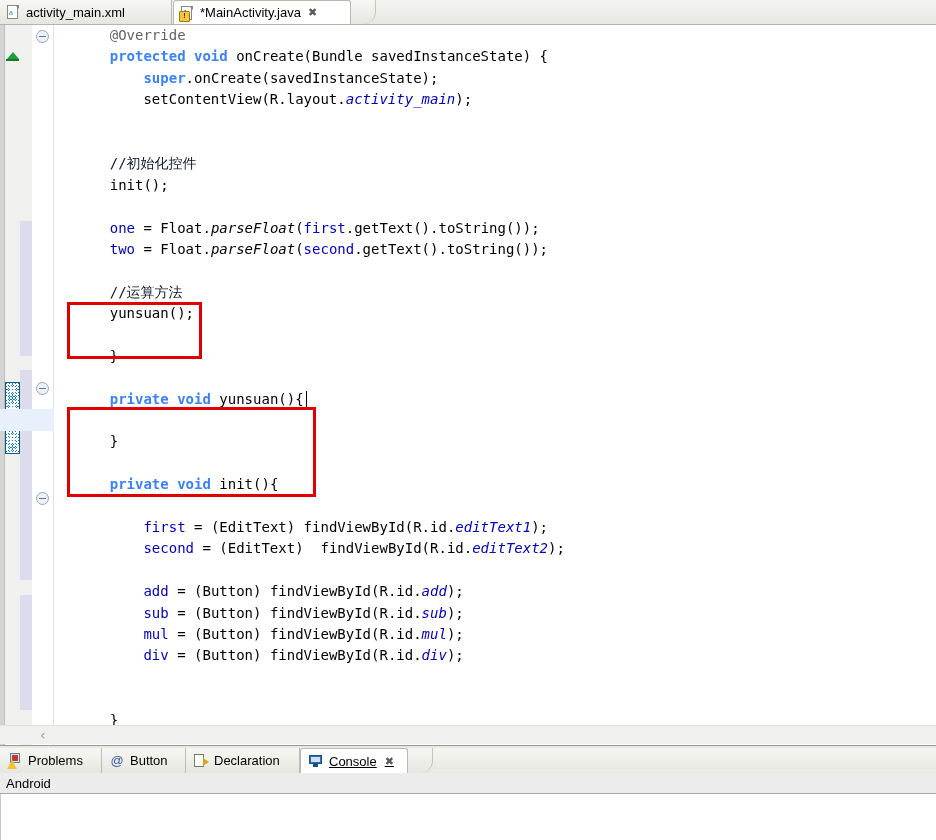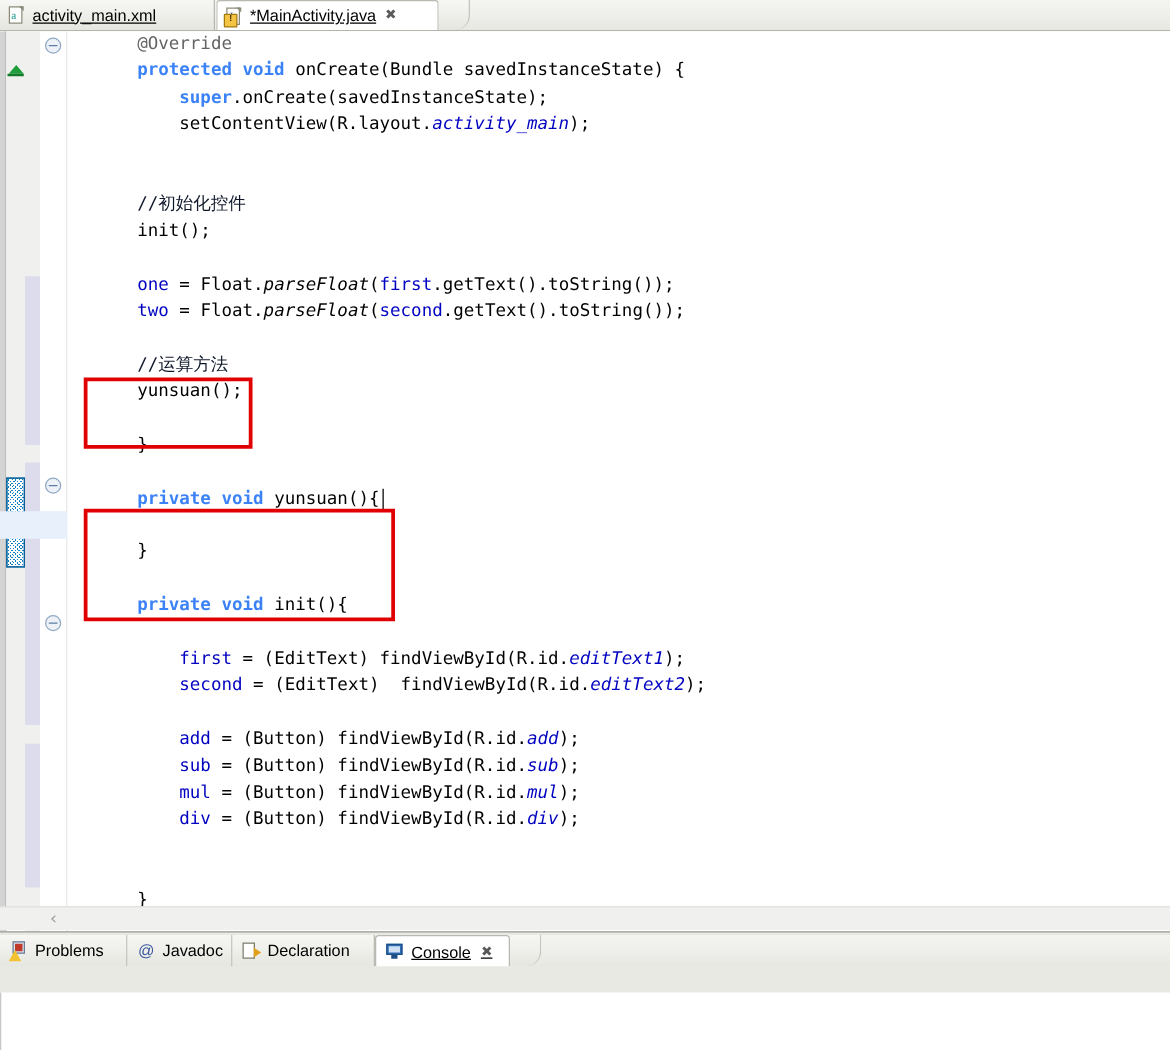--- a/index.html
+++ b/index.html
@@ -47,21 +47,21 @@
     border-right: 1px solid #b9b9b2;
     border-top: 1px solid #b9b9b2;
     border-top-left-radius: 3px; border-top-right-radius: 3px;
   }
   .tab-curve {
     position:absolute; left:351px; top:0; width:24px; height:24px;
     background: linear-gradient(to bottom,#f7f7f5 0%,#e6e6e0 100%);
     border-right:1px solid #c4c4bd;
     border-bottom-right-radius: 12px;
   }
-  .tab-label { margin-left: 5px; text-decoration: underline; }
+  .tab-label { margin-left: 5px; }
   .tab-close {
     margin-left: 7px; font-size: 11px; color: #5a5a5a;
     line-height: 1;
   }
 
   
   .ficon { position: relative; width: 15px; height: 16px; flex: none; }
   .ficon .page {
     position: absolute; left: 1px; top: 1px;
     width: 11px; height: 14px;
@@ -390,21 +390,21 @@
       <div class="btab inactive" style="left:0px;width:102px">
         <span class="bicon ic-problems">
           <span class="sq"></span>
             <span class="warn"></span>
         </span>
         <span class="btab-label">Problems</span>
       </div>
 
       <div class="btab inactive" style="left:102px;width:84px">
         <span class="bicon ic-at">@</span>
-        <span class="btab-label">Javadoc</span>
+        <span class="btab-label">Button</span>
       </div>
 
       <div class="btab inactive" style="left:186px;width:114px">
         <span class="bicon ic-decl">
           <span class="page"></span>
             <span class="arrow"></span>
         </span>
         <span class="btab-label">Declaration</span>
       </div>
 
@@ -413,16 +413,19 @@
           <span class="mon"></span>
             <span class="stand"></span>
         </span>
         <span class="btab-label">Console</span>
         <span class="btab-close">✖</span>
       </div>
 
       <div class="btab-curve" style="left:408px"></div>
     </div>
 
+    <div class="console-head">
+      <span>Android</span>
+    </div>
     <div class="console-body"></div>
   </div>
 
 </div>
 
 </body></html>

